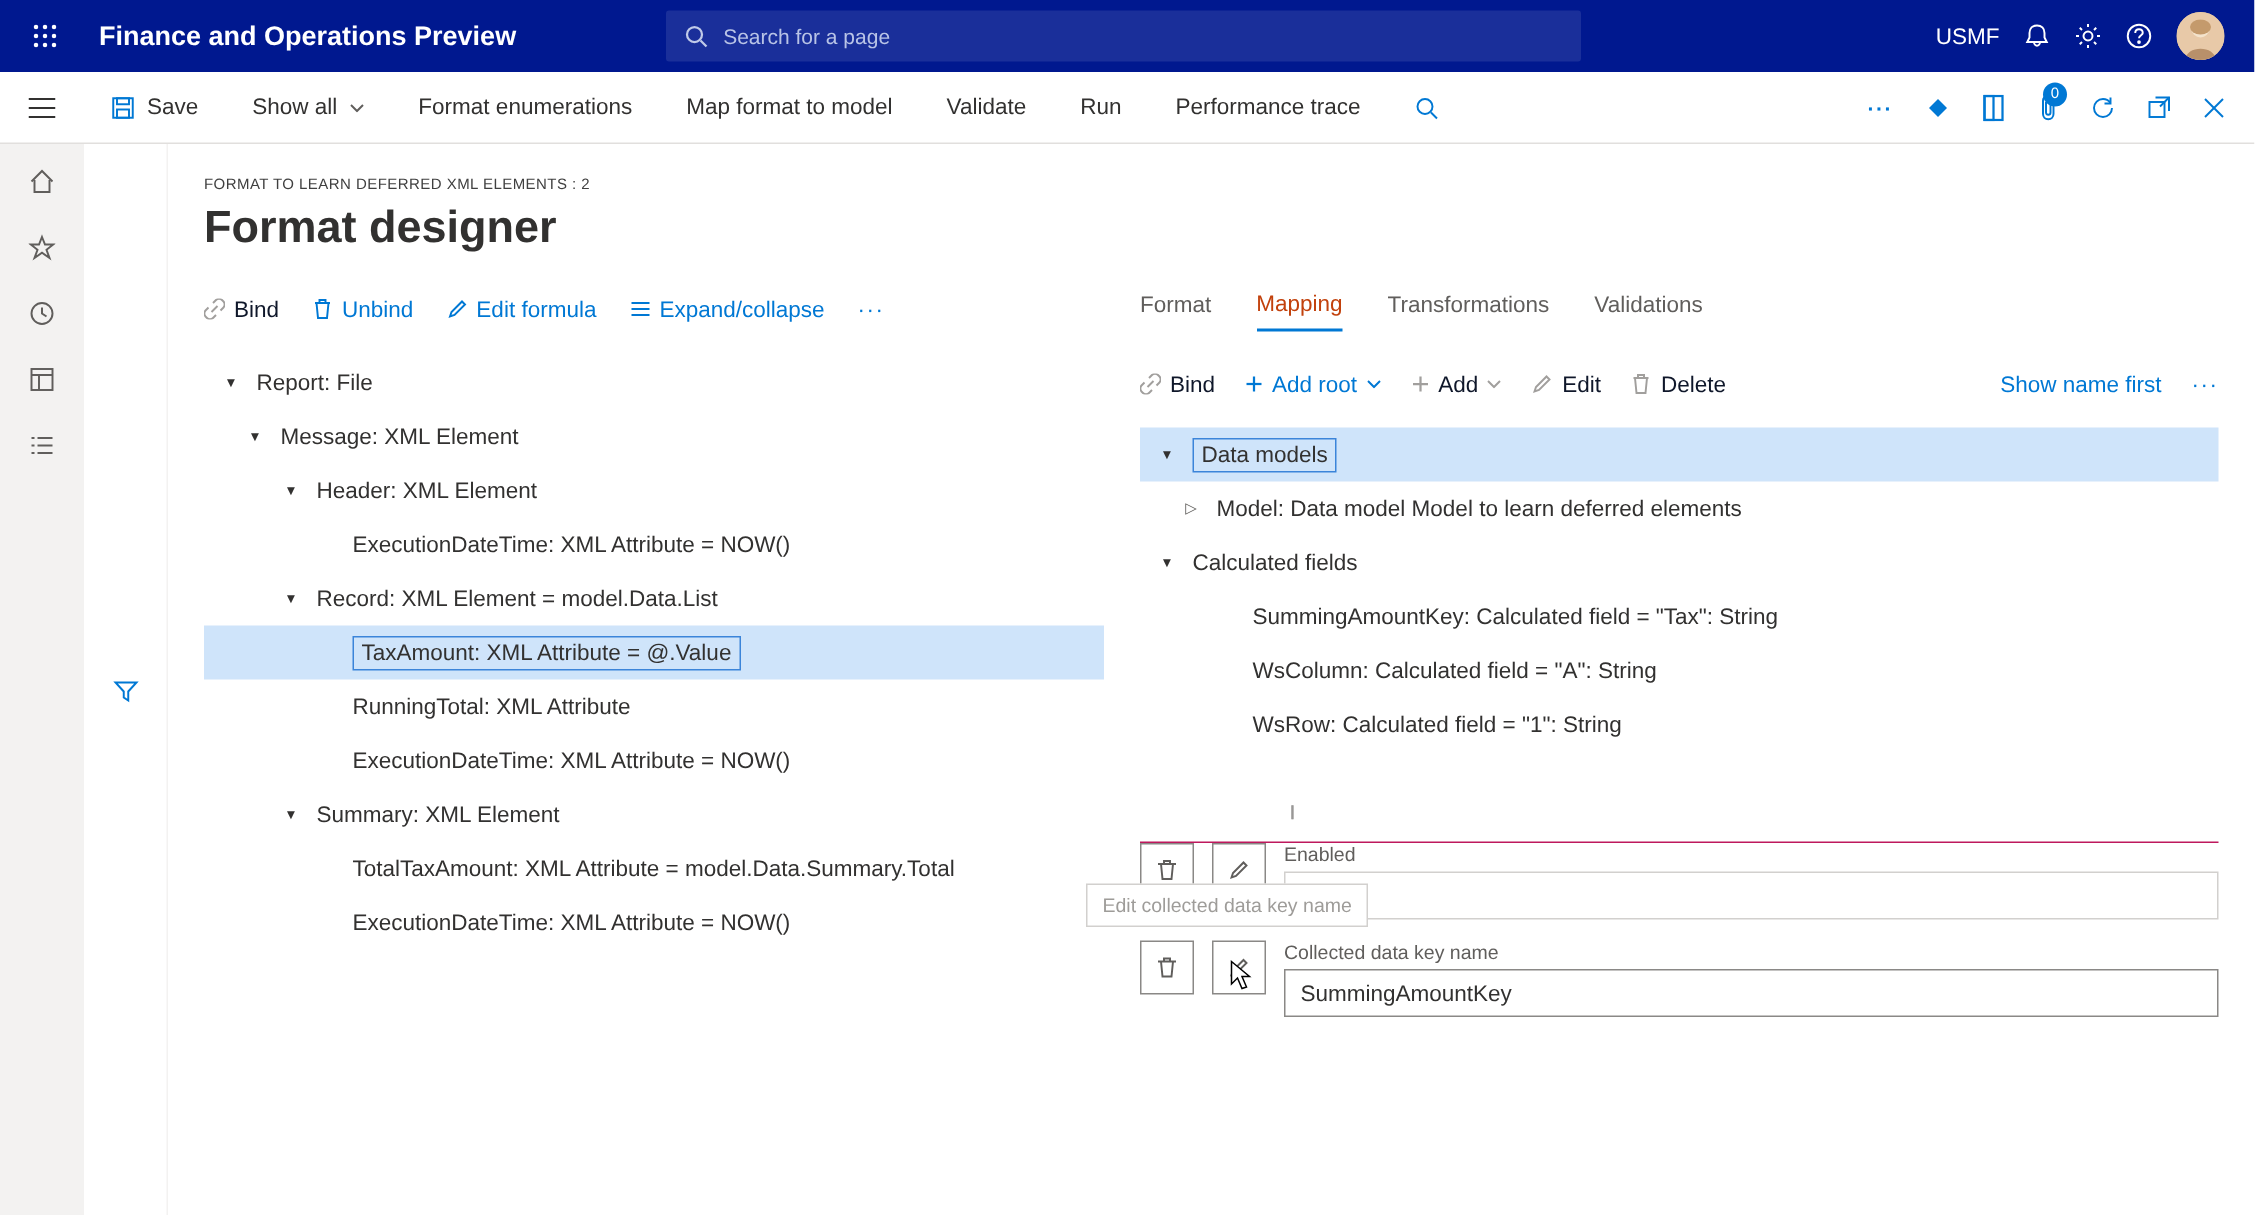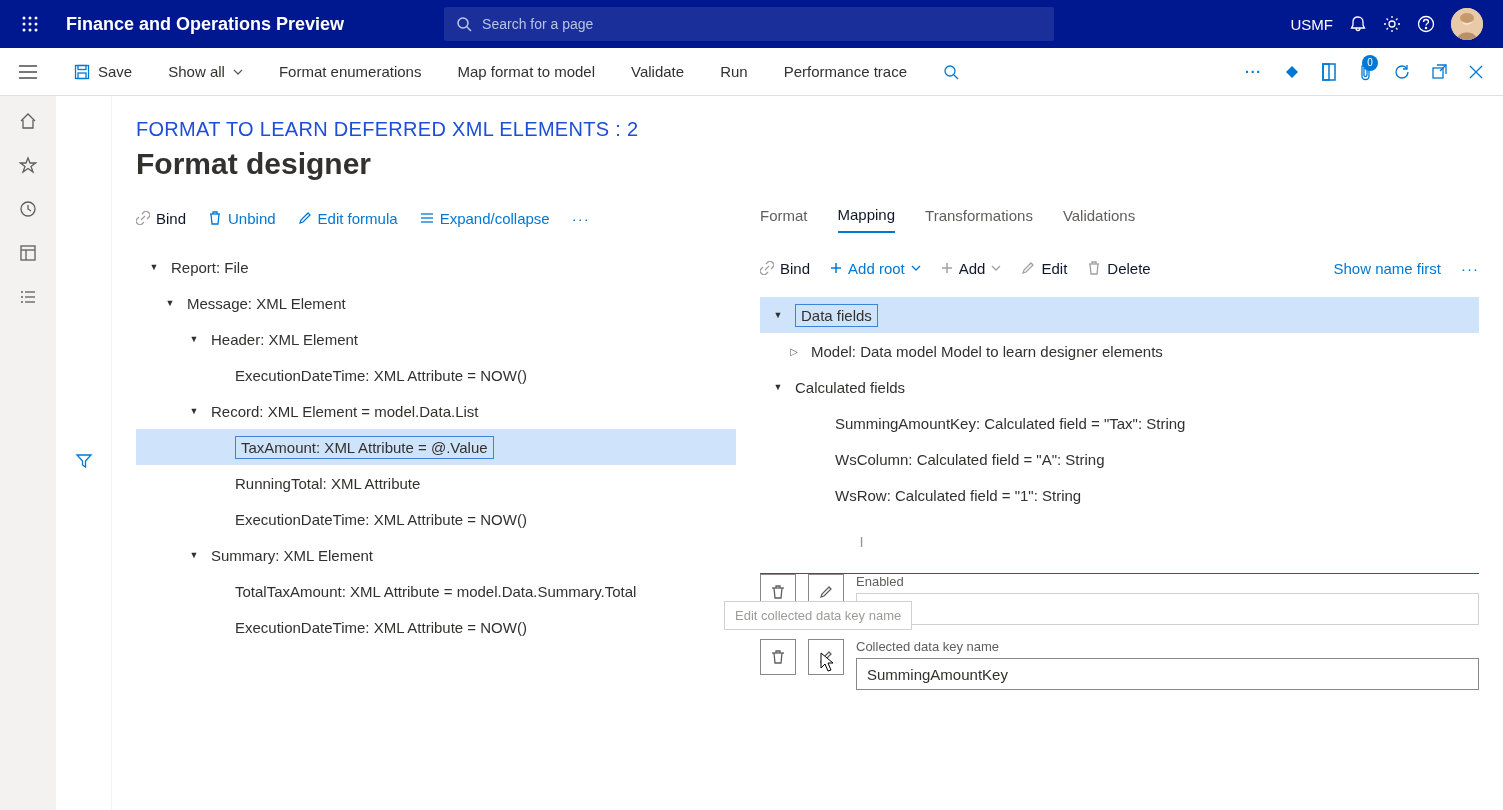--- a/index.html
+++ b/index.html
@@ -132,22 +132,22 @@
   padding-top: 16px;
   border-right: 1px solid #f3f2f1;
 }
 
 .main {
   flex: 1;
   padding: 22px 24px 0 24px;
   position: relative;
 }
 .breadcrumb {
-  font-size: 20px;
-  color: #1d4ed8;
+  font-size: 10px;
+  color: #404040;
   letter-spacing: 0.3px;
 }
 .page-title {
   font-size: 30px;
   font-weight: 600;
   margin-top: 6px;
   margin-bottom: 20px;
 }
 
 .split {
@@ -177,21 +177,21 @@
 .tabs {
   display: flex;
   gap: 30px;
   height: 36px;
   align-items: center;
   font-size: 15px;
   margin-bottom: 14px;
 }
 .tab { cursor: pointer; color: #605e5c; padding-bottom: 8px; }
 .tab.active {
-  color: #0f172a;
+  color: #c2410c;
   border-bottom: 2px solid #0078d4;
   font-weight: 400;
 }
 
 .tree { font-size: 15px; }
 .tree-row {
   height: 36px;
   display: flex;
   align-items: center;
   padding-left: 10px;
@@ -611,25 +611,25 @@
           <div class="rt-spacer"></div>
           <div class="tb-item enabled">
             <span>Show name first</span>
           </div>
           <div class="tb-item enabled" style="letter-spacing:1px;">···</div>
         </div>
 
         <div class="tree right-tree">
           <div class="tree-row selected">
               <span class="tree-toggle tri-down"></span>
-              <span class="node-label-inner">Data fields</span>
+              <span class="node-label-inner">Data models</span>
             </div>
           <div class="tree-row indent-1">
               <span class="tree-toggle tri-right"></span>
-              <span>Model: Data model Model to learn designer elements</span>
+              <span>Model: Data model Model to learn deferred elements</span>
             </div>
           <div class="tree-row">
               <span class="tree-toggle tri-down"></span>
               <span>Calculated fields</span>
             </div>
           <div class="tree-row indent-2">
               <span class="tri-spacer"></span>
               <span>SummingAmountKey: Calculated field = "Tax": String</span>
             </div>
           <div class="tree-row indent-2">

